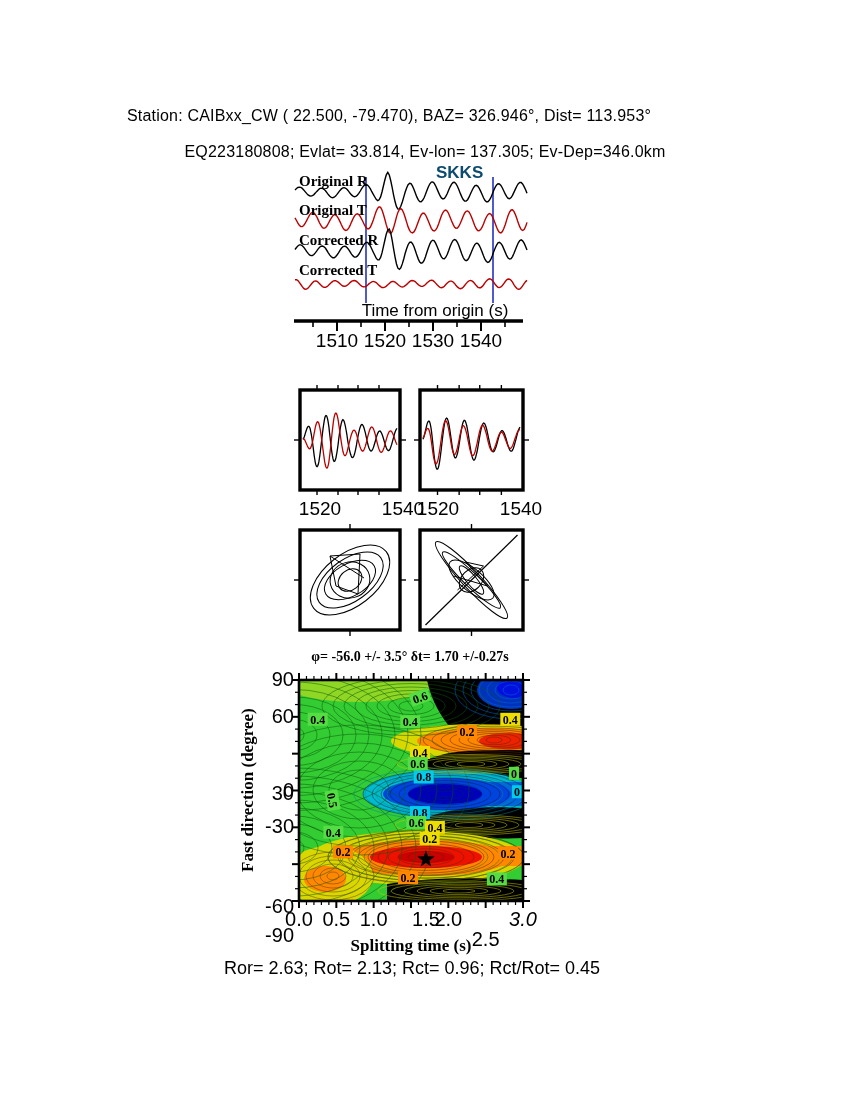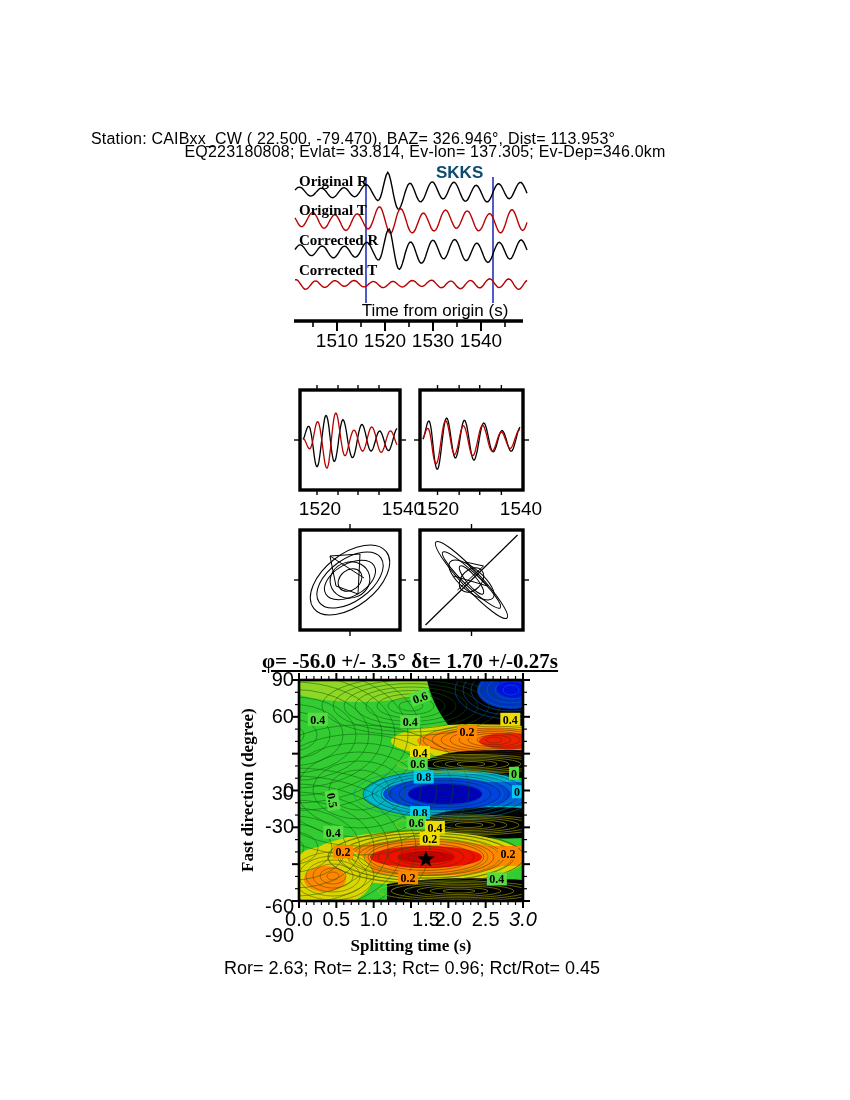--- a/index.html
+++ b/index.html
@@ -7,30 +7,30 @@
         font-family:"Liberation Sans",sans-serif;color:#000;}
   .abs{position:absolute;white-space:nowrap;}
   .ctr{text-align:center;}
   .serifb{font-family:"Liberation Serif",serif;font-weight:bold;}
   .hdr{font-size:16px;letter-spacing:0.2px;}
   .tracelab{font-size:15px;}
   .phase{font-size:17px;font-weight:bold;}
   .axlab{font-size:17px;}
   .ticknum{font-size:19px;}
   .bigtick{font-size:20px;}
-  .ctitle{font-size:21px;text-decoration:underline;}
+  .ctitle{font-size:14px;}
   .stats{font-size:18px;}
   svg{position:absolute;overflow:visible;}
 </style>
 </head>
 <body>
 
 <div id="page">
 
-  <div class="abs ctr hdr" style="left:0;width:706px;top:130px;">Station: CAIBxx_CW (  22.500,  -79.470), BAZ=  326.946°, Dist=  113.953°</div>
+  <div class="abs ctr hdr" style="left:0;width:706px;top:107px;padding-left:36px;">Station: CAIBxx_CW (  22.500,  -79.470), BAZ=  326.946°, Dist=  113.953°</div>
   <div class="abs ctr hdr" style="left:0;width:850px;top:143px;">EQ223180808; Evlat=  33.814, Ev-lon= 137.305; Ev-Dep=346.0km</div>
 
   <svg id="wave-svg" style="left:290px;top:163px;" width="245" height="145" viewBox="0 0 245 145">
       <line x1="76" y1="14" x2="76" y2="140" stroke="#2233bb" stroke-width="1.6"></line>
       <line x1="203" y1="14" x2="203" y2="140" stroke="#2233bb" stroke-width="1.6"></line>
       <path d="M5.0,26.9L6.5,25.5L7.9,24.5L9.3,24.1L10.8,24.4L12.3,25.4L13.7,26.9L15.1,28.6L16.6,30.4L18.1,31.9L19.5,32.8L21.0,33.1L22.4,32.7L23.9,31.6L25.3,30.1L26.8,28.4L28.2,26.9L29.6,25.7L31.1,25.2L32.5,25.4L34.0,26.3L35.5,27.8L36.9,29.7L38.3,31.6L39.8,33.2L41.3,34.3L42.7,34.7L44.2,34.2L45.6,33.1L47.0,31.4L48.5,29.4L50.0,27.4L51.4,25.9L52.8,24.9L54.3,24.7L55.8,25.3L57.2,26.6L58.7,28.4L60.1,30.3L61.5,31.9L63.0,33.1L64.4,33.7L65.9,33.4L67.3,32.3L68.8,30.4L70.3,28.0L71.7,25.6L73.2,23.4L74.6,21.9L76.1,21.4L77.5,22.0L78.9,23.6L80.4,25.9L81.8,28.7L83.3,31.4L84.8,34.0L86.2,36.4L87.7,37.6L89.1,36.8L90.6,33.9L92.0,29.0L93.4,23.0L94.9,16.8L96.3,11.8L97.8,9.3L99.3,12.0L100.7,17.5L102.2,24.6L103.6,32.1L105.1,38.8L106.5,43.7L107.9,46.1L109.4,45.9L110.8,43.3L112.3,39.0L113.8,33.9L115.2,29.0L116.7,24.7L118.1,21.6L119.6,20.3L121.0,20.7L122.4,22.9L123.9,26.2L125.4,30.2L126.8,33.9L128.3,36.9L129.7,38.6L131.1,38.7L132.6,37.3L134.1,34.8L135.5,31.3L136.9,27.4L138.4,23.7L139.9,20.8L141.3,19.1L142.8,19.0L144.2,20.2L145.6,22.8L147.1,26.1L148.6,29.6L150.0,32.7L151.4,34.9L152.9,35.9L154.4,35.3L155.8,33.4L157.3,30.5L158.7,27.1L160.1,23.8L161.6,21.1L163.1,19.5L164.5,19.3L165.9,20.6L167.4,23.2L168.9,26.7L170.3,30.4L171.8,33.9L173.2,36.6L174.6,38.1L176.1,38.1L177.6,36.7L179.0,34.2L180.4,31.0L181.9,27.7L183.4,24.8L184.8,22.9L186.3,22.3L187.7,23.1L189.1,25.2L190.6,28.1L192.1,31.5L193.5,34.8L194.9,37.3L196.4,38.7L197.9,38.7L199.3,37.3L200.8,34.7L202.2,31.3L203.6,27.7L205.1,24.4L206.6,22.0L208.0,20.8L209.4,21.0L210.9,22.4L212.4,25.0L213.8,28.0L215.3,31.2L216.7,33.7L218.1,35.3L219.6,35.7L221.1,34.6L222.5,32.4L223.9,29.4L225.4,26.1L226.9,23.0L228.3,20.6L229.8,19.4L231.2,19.5L232.6,21.0L234.1,23.6L235.6,26.8L237.0,30.2" fill="none" stroke="#000000" stroke-width="1.4"></path>
       <path d="M5.0,54.8L6.5,57.5L7.9,60.1L9.3,62.2L10.8,63.5L12.3,63.6L13.7,62.5L15.1,60.5L16.6,57.7L18.1,54.8L19.5,52.2L21.0,50.2L22.4,49.4L23.9,49.8L25.3,51.3L26.8,53.8L28.2,56.9L29.6,60.0L31.1,62.7L32.5,64.6L34.0,65.3L35.5,64.7L36.9,63.0L38.3,60.5L39.8,57.7L41.3,55.0L42.7,52.9L44.2,51.8L45.6,51.9L47.0,53.2L48.5,55.6L50.0,58.6L51.4,61.8L52.8,64.6L54.3,66.6L55.8,67.4L57.2,66.9L58.7,65.1L60.1,62.4L61.5,59.1L63.0,55.8L64.4,53.1L65.9,51.3L67.3,50.8L68.8,51.6L70.3,53.6L71.7,56.3L73.2,59.3L74.6,62.2L76.1,64.5L77.5,65.8L78.9,65.7L80.4,64.0L81.8,60.9L83.3,56.9L84.8,52.4L86.2,48.3L87.7,45.2L89.1,43.8L90.6,44.4L92.0,47.0L93.4,51.2L94.9,56.5L96.3,61.9L97.8,66.5L99.3,69.5L100.7,70.3L102.2,68.6L103.6,64.6L105.1,59.3L106.5,53.9L107.9,49.4L109.4,46.5L110.8,45.7L112.3,47.0L113.8,50.2L115.2,54.5L116.7,59.4L118.1,63.9L119.6,67.3L121.0,69.3L122.4,69.9L123.9,68.9L125.4,66.4L126.8,62.8L128.3,58.7L129.7,54.9L131.1,51.9L132.6,50.3L134.1,50.3L135.5,51.8L136.9,54.7L138.4,58.3L139.9,62.0L141.3,65.3L142.8,67.4L144.2,68.0L145.6,67.0L147.1,64.6L148.6,61.0L150.0,56.8L151.4,52.8L152.9,49.5L154.4,47.5L155.8,47.1L157.3,48.2L158.7,50.7L160.1,54.2L161.6,57.9L163.1,61.4L164.5,64.0L165.9,65.2L167.4,65.0L168.9,63.2L170.3,60.3L171.8,56.7L173.2,53.2L174.6,50.2L176.1,48.3L177.6,47.9L179.0,49.0L180.4,51.5L181.9,55.1L183.4,59.0L184.8,62.8L186.3,65.8L187.7,67.5L189.1,67.8L190.6,66.6L192.1,64.2L193.5,60.9L194.9,57.3L196.4,54.0L197.9,51.6L199.3,50.5L200.8,51.0L202.2,53.1L203.6,56.3L205.1,60.2L206.6,64.2L208.0,67.4L209.4,69.5L210.9,69.9L212.4,68.6L213.8,65.6L215.3,61.5L216.7,56.9L218.1,52.5L219.6,49.0L221.1,47.0L222.5,46.8L223.9,48.4L225.4,51.6L226.9,55.7L228.3,60.1L229.8,63.9L231.2,66.6L232.6,67.5L234.1,66.5L235.6,63.6L237.0,59.4" fill="none" stroke="#bb0000" stroke-width="1.4"></path>
       <path d="M5.0,86.5L6.5,84.5L7.9,82.9L9.3,81.9L10.8,81.9L12.3,82.7L13.7,84.2L15.1,86.2L16.6,88.4L18.1,90.4L19.5,91.9L21.0,92.6L22.4,92.5L23.9,91.5L25.3,89.9L26.8,87.9L28.2,85.9L29.6,84.2L31.1,83.2L32.5,83.0L34.0,83.8L35.5,85.3L36.9,87.5L38.3,89.8L39.8,92.1L41.3,93.8L42.7,94.7L44.2,94.7L45.6,93.8L47.0,92.0L48.5,89.8L50.0,87.4L51.4,85.3L52.8,83.8L54.3,83.2L55.8,83.5L57.2,84.7L58.7,86.6L60.1,88.9L61.5,91.1L63.0,92.9L64.4,94.0L65.9,94.1L67.3,93.2L68.8,91.3L70.3,88.6L71.7,85.7L73.2,82.9L74.6,80.7L76.1,79.5L77.5,79.5L78.9,80.7L80.4,83.0L81.8,86.0L83.3,89.2L84.8,92.3L86.2,95.2L87.7,96.9L89.1,96.8L90.6,94.4L92.0,89.9L93.4,83.7L94.9,77.0L96.3,70.9L97.8,67.0L99.3,66.1L100.7,69.8L102.2,77.3L103.6,85.9L105.1,94.3L106.5,101.0L107.9,105.2L109.4,106.4L110.8,104.8L112.3,100.9L113.8,95.7L115.2,90.3L116.7,85.5L118.1,81.7L119.6,79.4L121.0,79.0L122.4,80.4L123.9,83.5L125.4,87.7L126.8,92.1L128.3,96.1L129.7,99.0L131.1,100.3L132.6,99.7L134.1,97.4L135.5,93.7L136.9,89.2L138.4,84.7L139.9,80.8L141.3,78.2L142.8,77.2L144.2,77.9L145.6,80.1L147.1,83.4L148.6,87.2L150.0,90.9L151.4,93.9L152.9,95.6L154.4,95.7L155.8,94.2L157.3,91.3L158.7,87.6L160.1,83.6L161.6,80.0L163.1,77.5L164.5,76.5L165.9,77.1L167.4,79.3L168.9,82.7L170.3,86.8L171.8,91.0L173.2,94.5L174.6,96.8L176.1,97.7L177.6,96.9L179.0,94.6L180.4,91.4L181.9,87.7L183.4,84.2L184.8,81.6L186.3,80.2L187.7,80.4L189.1,82.2L190.6,85.2L192.1,88.9L193.5,92.8L194.9,96.2L196.4,98.5L197.9,99.4L199.3,98.7L200.8,96.4L202.2,93.0L203.6,89.1L205.1,85.2L206.6,82.0L208.0,79.9L209.4,79.4L210.9,80.4L212.4,82.7L213.8,85.9L215.3,89.4L216.7,92.7L218.1,95.0L219.6,96.0L221.1,95.6L222.5,93.6L223.9,90.5L225.4,86.8L226.9,83.0L228.3,79.8L229.8,77.6L231.2,76.9L232.6,77.8L234.1,80.1L235.6,83.4L237.0,87.1" fill="none" stroke="#000000" stroke-width="1.4"></path>
       <path d="M5.0,116.7L6.5,116.6L7.9,117.6L9.3,119.3L10.8,121.5L12.3,123.7L13.7,125.4L15.1,126.2L16.6,126.1L18.1,125.1L19.5,123.4L21.0,121.5L22.4,119.7L23.9,118.4L25.3,117.9L26.8,118.2L28.2,119.3L29.6,120.7L31.1,122.3L32.5,123.6L34.0,124.3L35.5,124.4L36.9,123.7L38.3,122.5L39.8,121.0L41.3,119.6L42.7,118.4L44.2,117.7L45.6,117.7L47.0,118.3L48.5,119.4L50.0,120.7L51.4,122.0L52.8,123.0L54.3,123.3L55.8,123.1L57.2,122.2L58.7,121.0L60.1,119.6L61.5,118.4L63.0,117.7L64.4,117.5L65.9,118.0L67.3,119.1L68.8,120.5L70.3,122.0L71.7,123.2L73.2,123.8L74.6,123.9L76.1,123.3L77.5,122.2L78.9,120.9L80.4,119.7L81.8,118.8L83.3,118.4L84.8,118.8L86.2,119.6L87.7,121.0L89.1,122.4L90.6,123.6L92.0,124.5L93.4,124.6L94.9,124.2L96.3,123.1L97.8,121.8L99.3,120.4L100.7,119.2L102.2,118.5L103.6,118.5L105.1,119.1L106.5,120.2L107.9,121.5L109.4,122.8L110.8,123.6L112.3,124.0L113.8,123.6L115.2,122.7L116.7,121.4L118.1,119.9L119.6,118.6L121.0,117.7L122.4,117.5L123.9,117.9L125.4,118.8L126.8,120.2L128.3,121.6L129.7,122.7L131.1,123.4L132.6,123.4L134.1,122.7L135.5,121.5L136.9,120.1L138.4,118.7L139.9,117.6L141.3,117.2L142.8,117.5L144.2,118.6L145.6,120.1L147.1,121.8L148.6,123.3L150.0,124.3L151.4,124.7L152.9,124.3L154.4,123.2L155.8,121.6L157.3,120.1L158.7,118.8L160.1,118.1L161.6,118.1L163.1,119.0L164.5,120.4L165.9,122.2L167.4,123.9L168.9,125.1L170.3,125.7L171.8,125.3L173.2,124.2L174.6,122.5L176.1,120.6L177.6,118.9L179.0,117.8L180.4,117.4L181.9,117.9L183.4,119.1L184.8,120.8L186.3,122.6L187.7,124.1L189.1,124.8L190.6,124.7L192.1,123.7L193.5,122.0L194.9,119.9L196.4,117.9L197.9,116.5L199.3,115.8L200.8,116.1L202.2,117.3L203.6,119.1L205.1,121.2L206.6,123.0L208.0,124.3L209.4,124.6L210.9,124.0L212.4,122.5L213.8,120.6L215.3,118.5L216.7,116.9L218.1,116.0L219.6,116.2L221.1,117.3L222.5,119.2L223.9,121.6L225.4,123.8L226.9,125.5L228.3,126.3L229.8,126.1L231.2,124.8L232.6,122.8L234.1,120.6L235.6,118.6L237.0,117.4" fill="none" stroke="#bb0000" stroke-width="1.4"></path>
     </svg>
@@ -437,21 +437,21 @@
     </svg>
   <div class="abs ctr serifb axlab" style="left:168px;top:782px;width:160px;transform:rotate(-90deg);">Fast direction (degree)</div>
   <div class="abs ctr serifb axlab" style="left:299px;width:224px;top:936px;">Splitting time (s)</div>
 
   <div class="abs ctr stats" style="left:0;width:824px;top:958px;">Ror= 2.63; Rot= 2.13; Rct= 0.96; Rct/Rot= 0.45</div>
 <div class="abs ctr bigtick" style="left:274px;width:50px;top:908px;">0.0</div>
     <div class="abs ctr bigtick" style="left:311.3333333333333px;width:50px;top:908px;">0.5</div>
     <div class="abs ctr bigtick" style="left:348.6666666666667px;width:50px;top:908px;">1.0</div>
     <div class="abs ctr bigtick" style="left:401px;width:50px;top:908px;">1.5</div>
     <div class="abs ctr bigtick" style="left:423.33333333333337px;width:50px;top:908px;text-align:center;">2.0</div>
-    <div class="abs ctr bigtick" style="left:460.66666666666663px;width:50px;top:908px;">2.5</div>
+    <div class="abs ctr bigtick" style="left:460.66666666666663px;width:50px;top:928px;">2.5</div>
     <div class="abs ctr bigtick" style="left:498px;width:50px;top:908px;font-style:italic;">3.0</div>
     <div class="abs bigtick" style="left:240px;width:54px;top:668px;text-align:right;">90</div>
     <div class="abs bigtick" style="left:240px;width:54px;top:704.8333333333334px;text-align:right;">60</div>
     <div class="abs bigtick" style="left:240px;width:54px;top:741.6666666666666px;text-align:right;margin-top:40px;">30</div>
     <div class="abs bigtick" style="left:240px;width:54px;top:778.5px;text-align:right;">0</div>
     <div class="abs bigtick" style="left:240px;width:54px;top:815.3333333333334px;text-align:right;">-30</div>
     <div class="abs bigtick" style="left:240px;width:54px;top:895px;text-align:right;">-60</div>
     <div class="abs bigtick" style="left:240px;width:54px;top:924px;text-align:right;">-90</div>
   </div>
 

